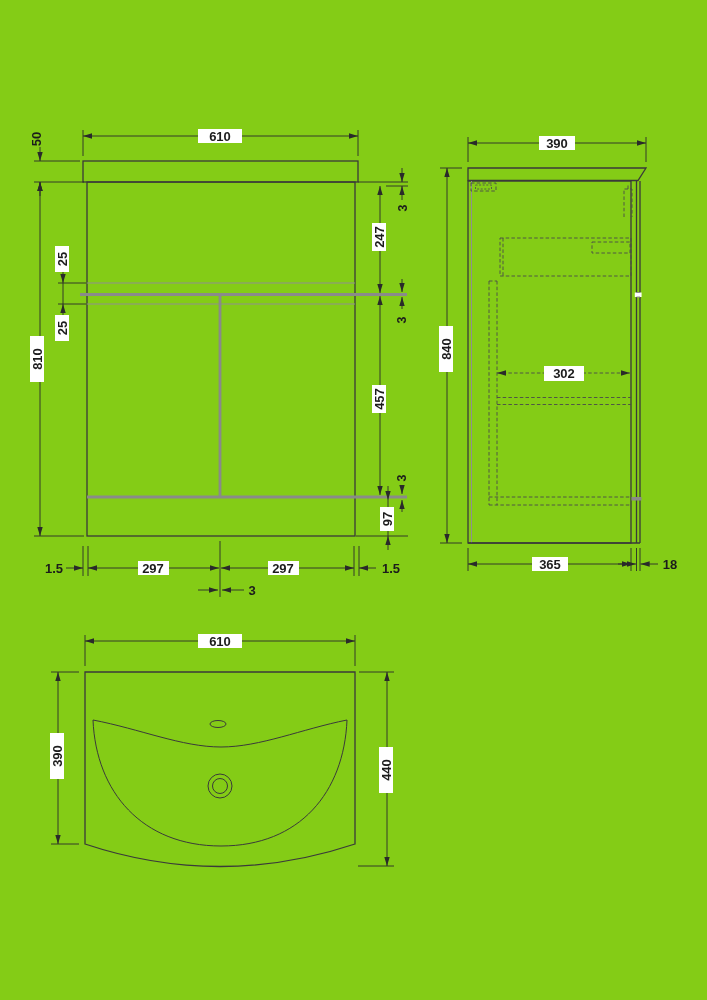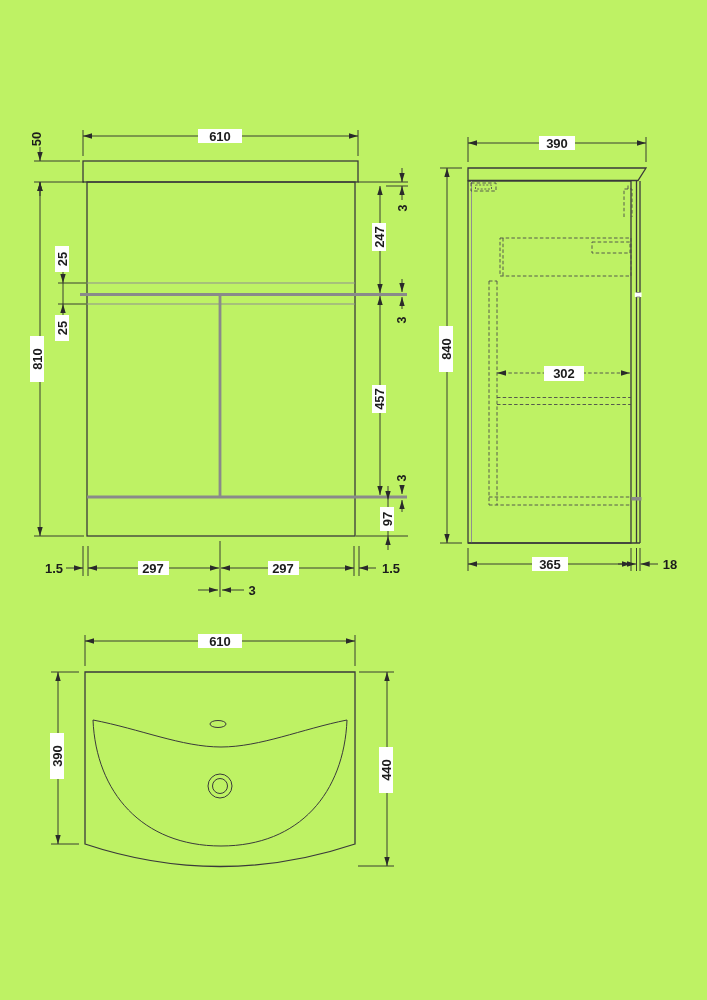--- a/index.html
+++ b/index.html
@@ -1,16 +1,16 @@
 <!DOCTYPE html>
 <html><head>
 <meta charset="utf-8">
 <style>
   html,body{margin:0;padding:0;background:#ffffff;}
-  #canvas{position:relative;width:707px;height:1000px;background:#bef264;overflow:hidden;}
+  #canvas{position:relative;width:707px;height:1000px;background:#84cc16;overflow:hidden;}
   svg{position:absolute;left:0;top:0;}
   .dim{font:700 13px "Liberation Sans", sans-serif;fill:#1c1c1c;}
   .dim-sm{font:700 12.5px "Liberation Sans", sans-serif;fill:#1c1c1c;}
   .outline{fill:none;stroke:#3a3a3a;stroke-width:1.3;}
   .thin{fill:none;stroke:#8f8f8f;stroke-width:1;}
   .gapline{fill:none;stroke:#8a8a8a;stroke-width:2.8;}
   .dimline{fill:none;stroke:#2a2a2a;stroke-width:0.9;}
   .hidden-line{fill:none;stroke:#4a4a4a;stroke-width:0.9;stroke-dasharray:3.5 2.2;}
   .hidden-fine{fill:none;stroke:#4a4a4a;stroke-width:0.8;stroke-dasharray:2 1.6;}
   .bg{fill:#ffffff;stroke:none;}

